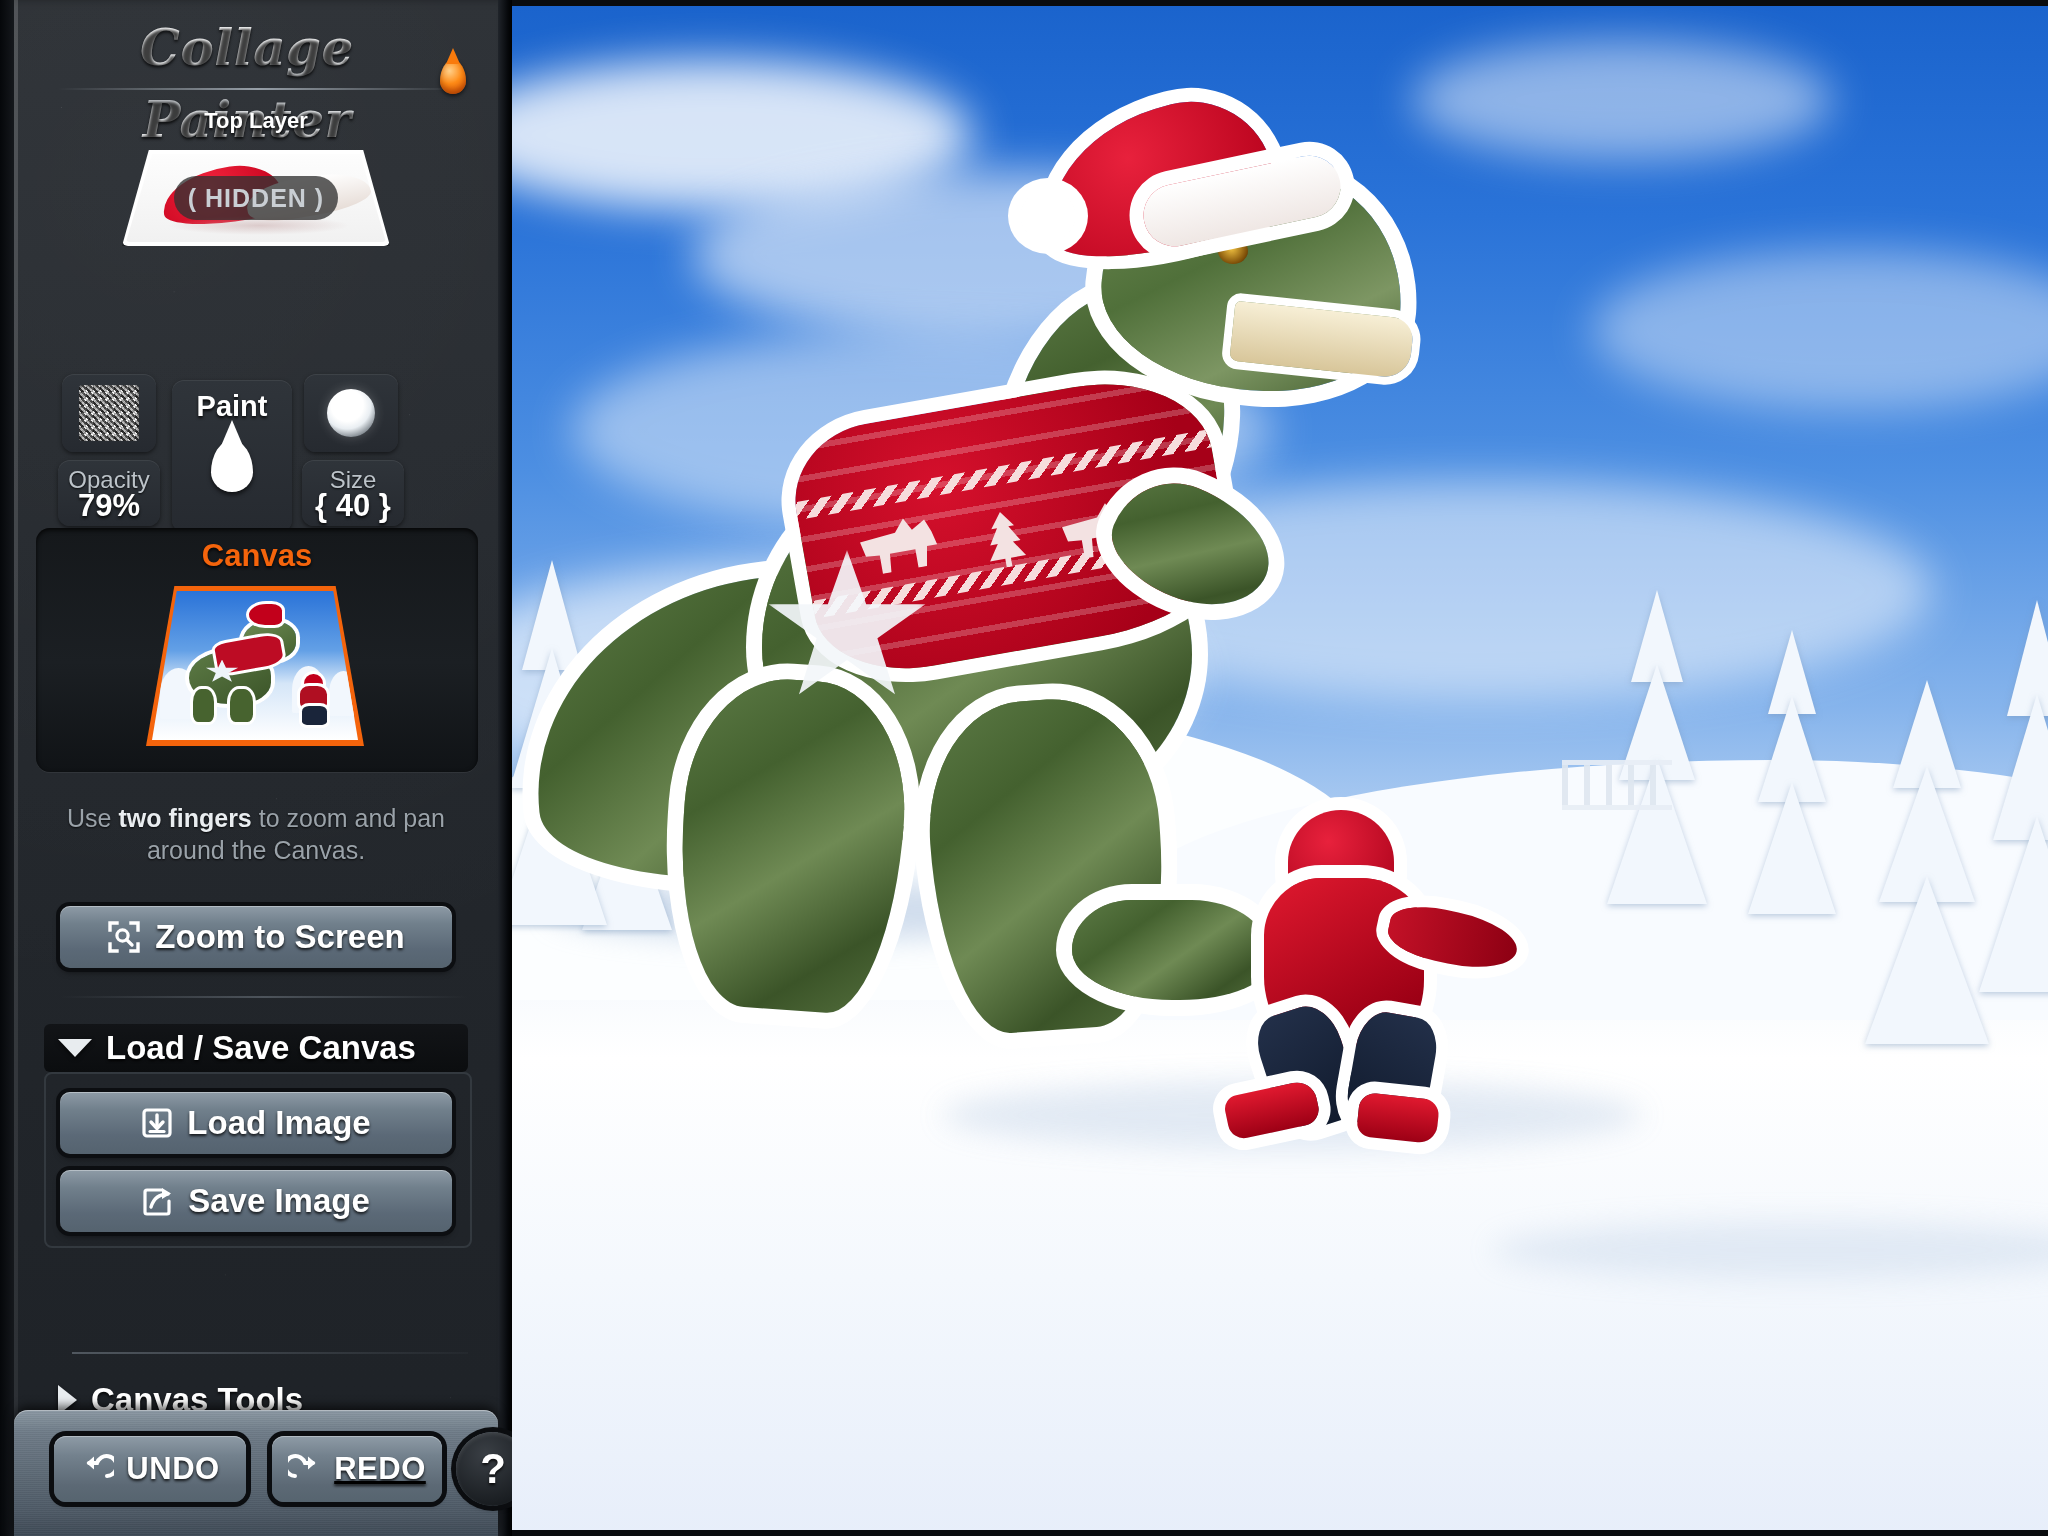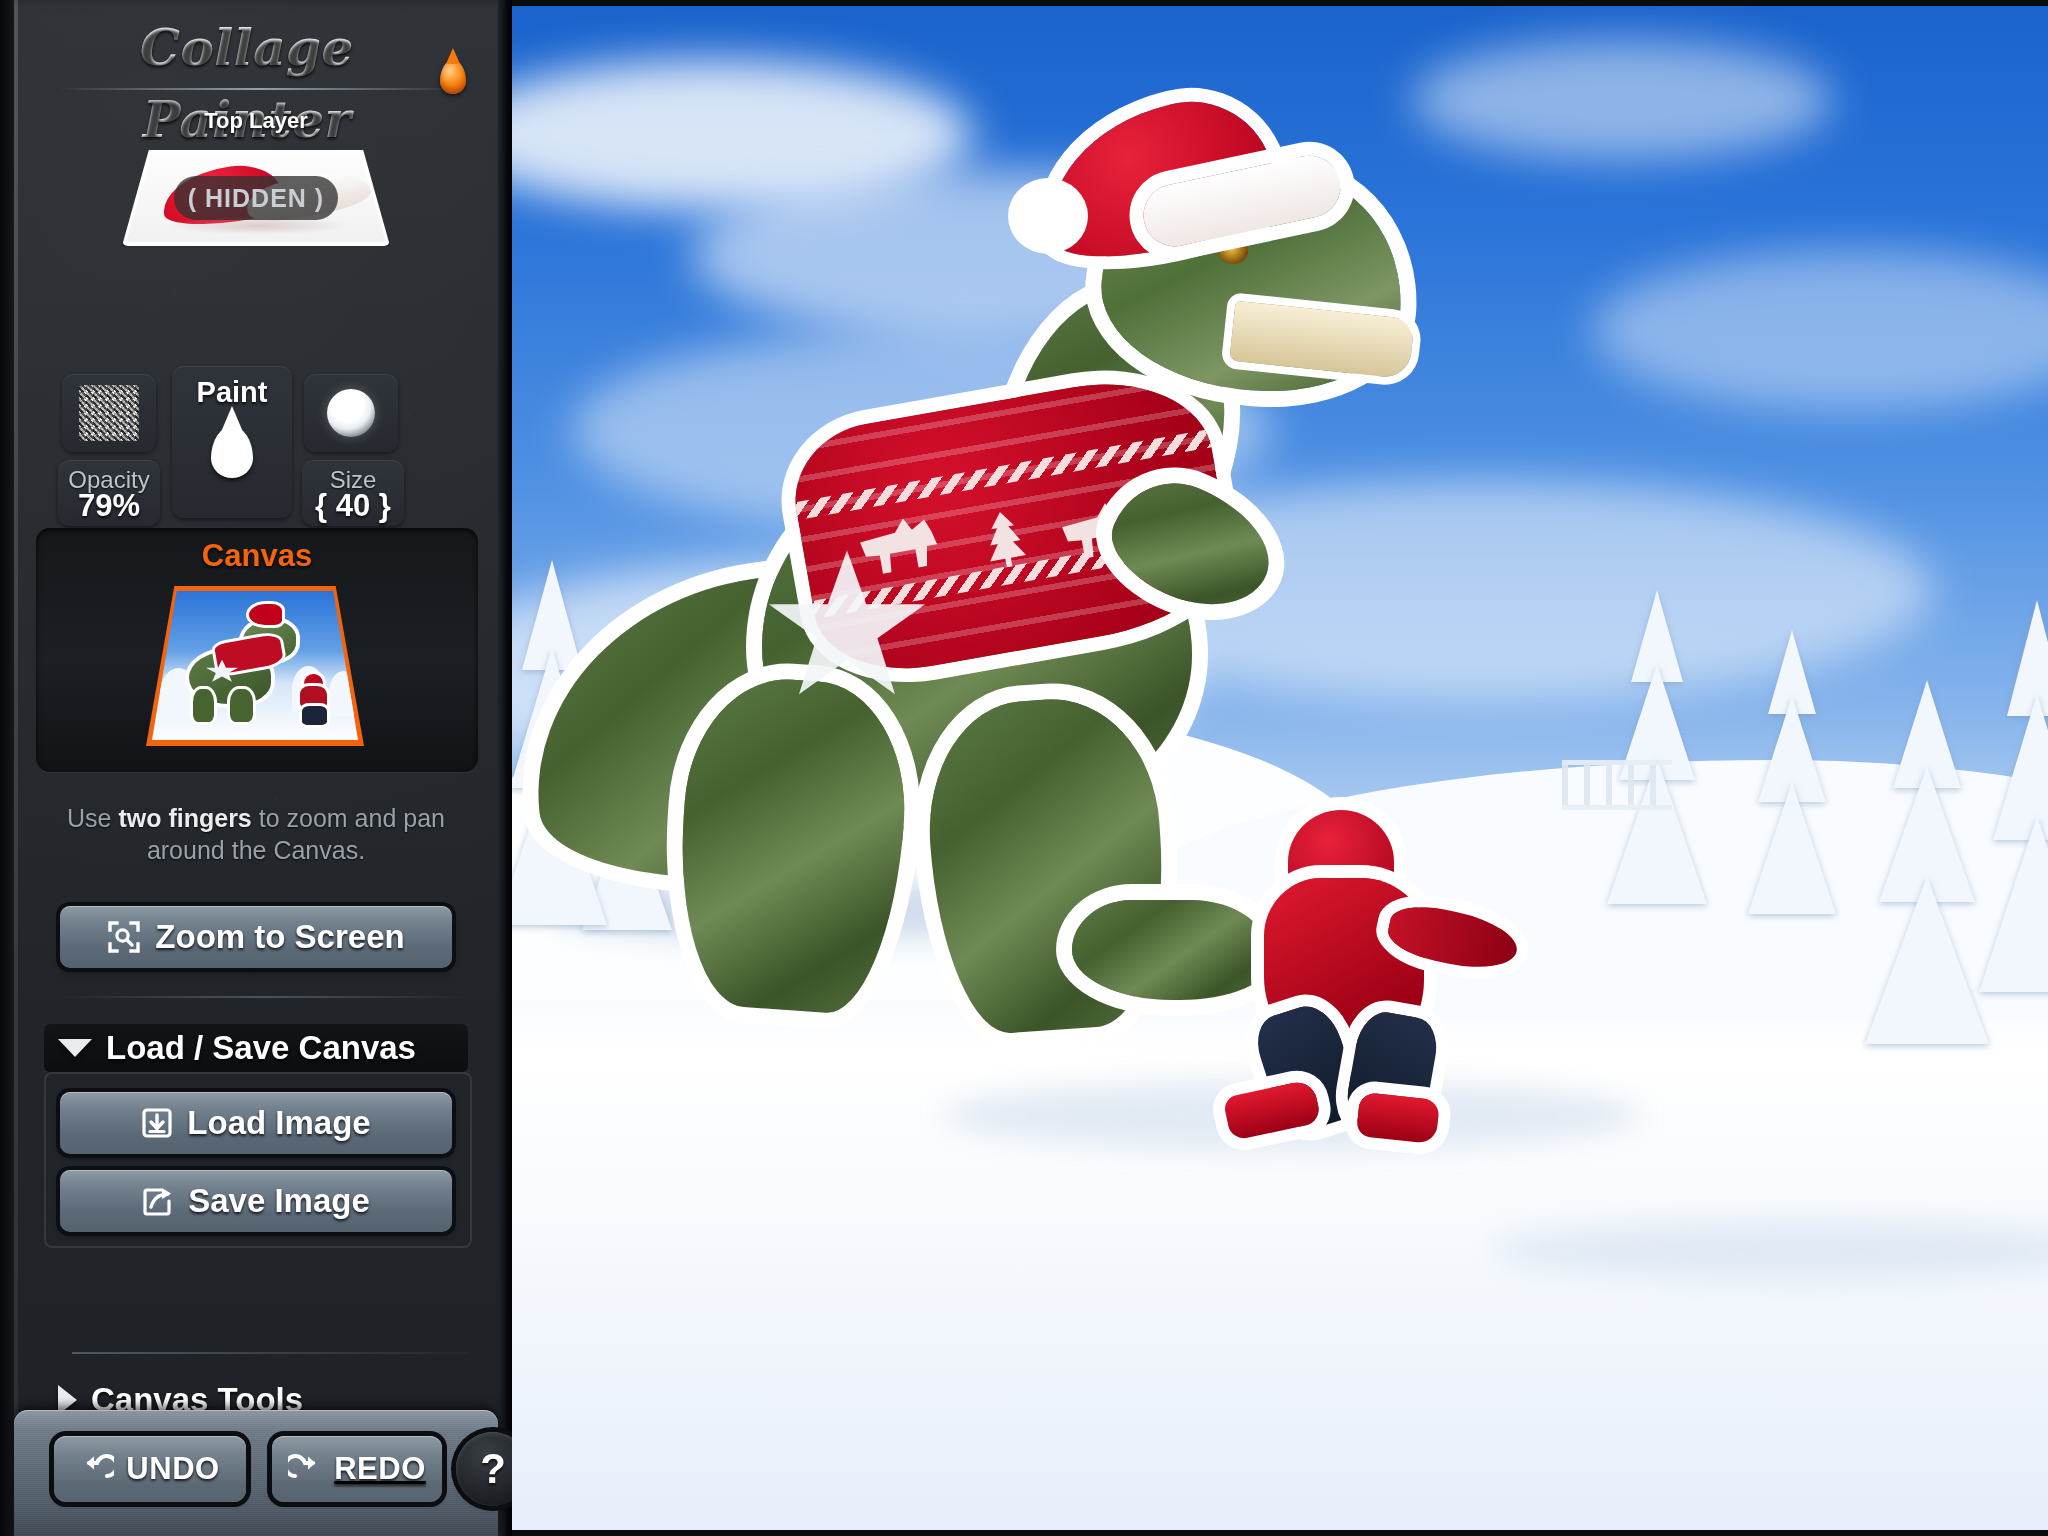--- a/index.html
+++ b/index.html
@@ -89,21 +89,21 @@
   #tile-texture{left:48px;top:374px;width:94px;height:78px;}
   #texture-swatch{position:absolute;left:17px;top:11px;width:60px;height:56px;border-radius:4px;
     background-color:#9a9a9a;
     background-image:
       repeating-linear-gradient(45deg, rgba(255,255,255,.85) 0 2px, rgba(20,20,20,.8) 2px 4px, rgba(180,180,180,.7) 4px 6px, rgba(60,60,60,.8) 6px 8px),
       repeating-linear-gradient(-38deg, rgba(255,255,255,.5) 0 3px, rgba(0,0,0,.45) 3px 5px),
       repeating-linear-gradient(100deg, rgba(255,255,255,.35) 0 2px, rgba(0,0,0,.35) 2px 3px);
     background-size:7px 7px, 5px 5px, 4px 4px;
     box-shadow:inset 0 0 3px rgba(0,0,0,.6);}
   #tile-opacity{left:44px;top:460px;width:102px;height:66px;}
-  #tile-paint{left:158px;top:366px;width:120px;height:152px;}
+  #tile-paint{left:158px;top:380px;width:120px;height:152px;}
   #tile-brush{left:290px;top:374px;width:94px;height:78px;}
   #tile-size{left:288px;top:460px;width:102px;height:66px;}
 
   .tile-cap{position:absolute;width:100%;text-align:center;color:#bcc3c9;font-size:24px;top:6px;
     text-shadow:0 1px 2px rgba(0,0,0,.8);}
   .tile-val{position:absolute;width:100%;text-align:center;color:#fff;font-size:31px;font-weight:bold;
     top:28px;text-shadow:0 2px 3px rgba(0,0,0,.85);}
   #paint-label{position:absolute;width:100%;text-align:center;top:10px;color:#fff;font-weight:bold;
     font-size:29px;text-shadow:0 2px 3px rgba(0,0,0,.85);}
   #paint-drop{position:absolute;left:39px;top:60px;width:42px;height:52px;background:#fff;

